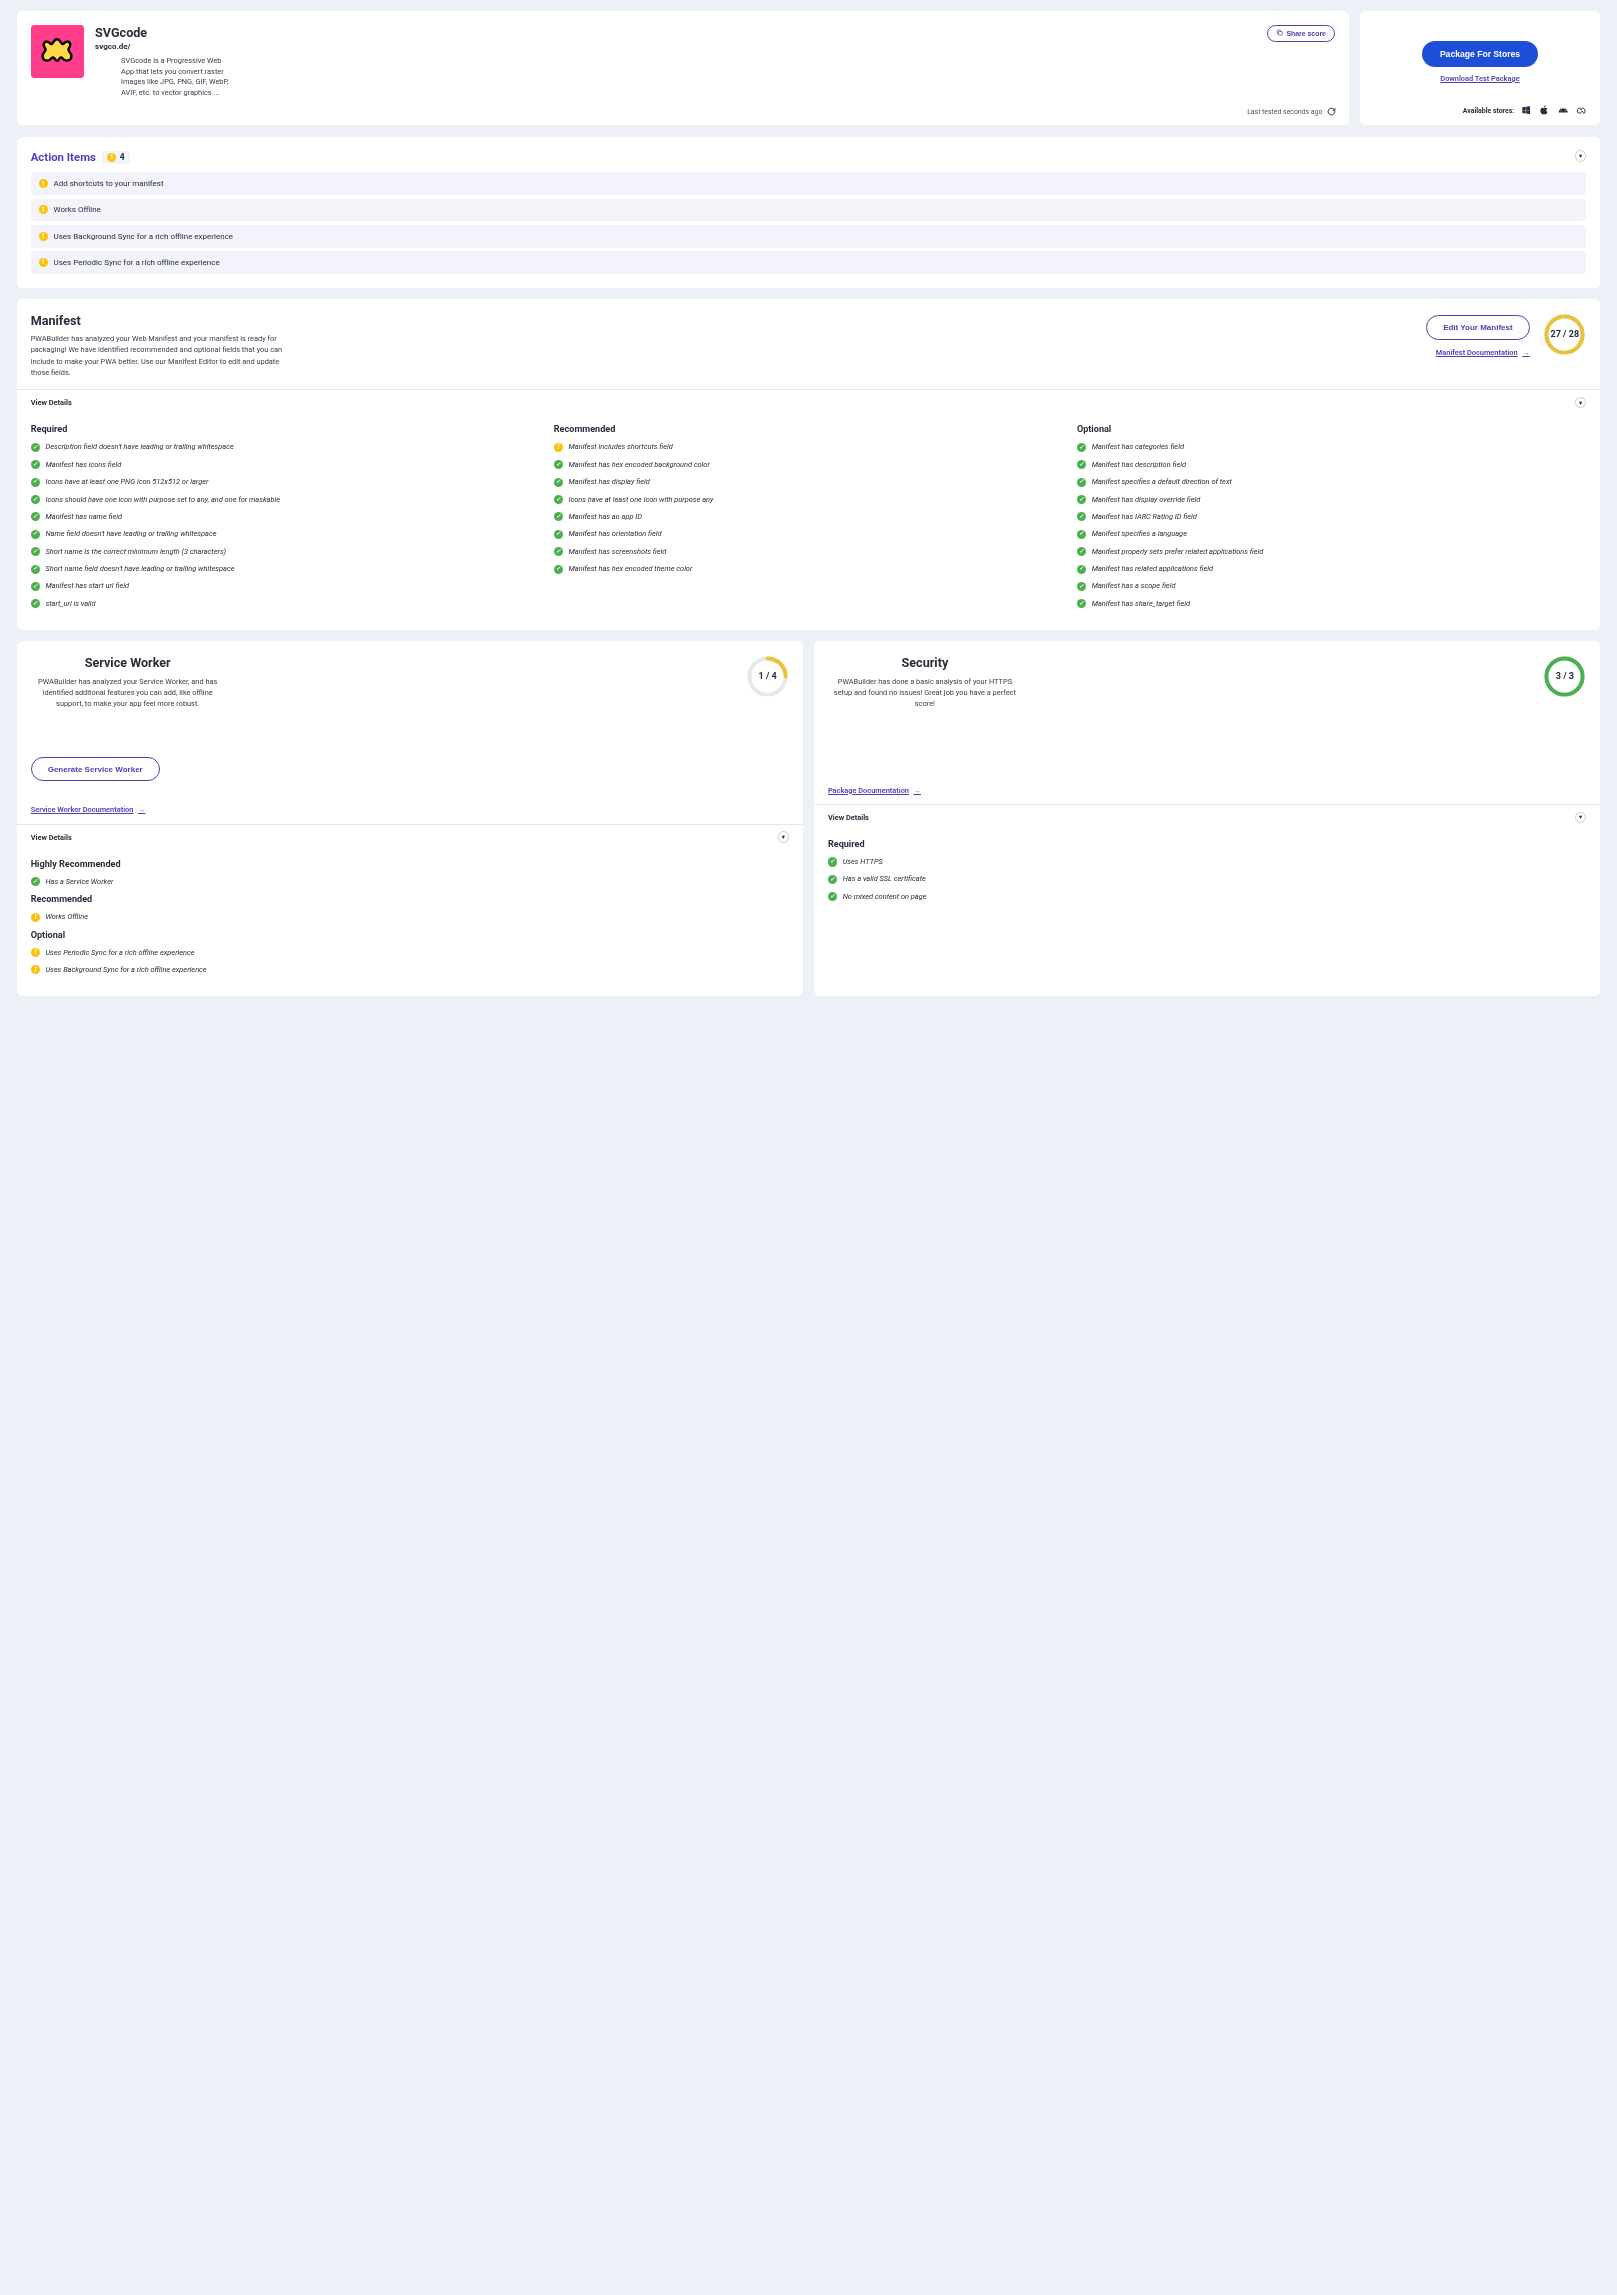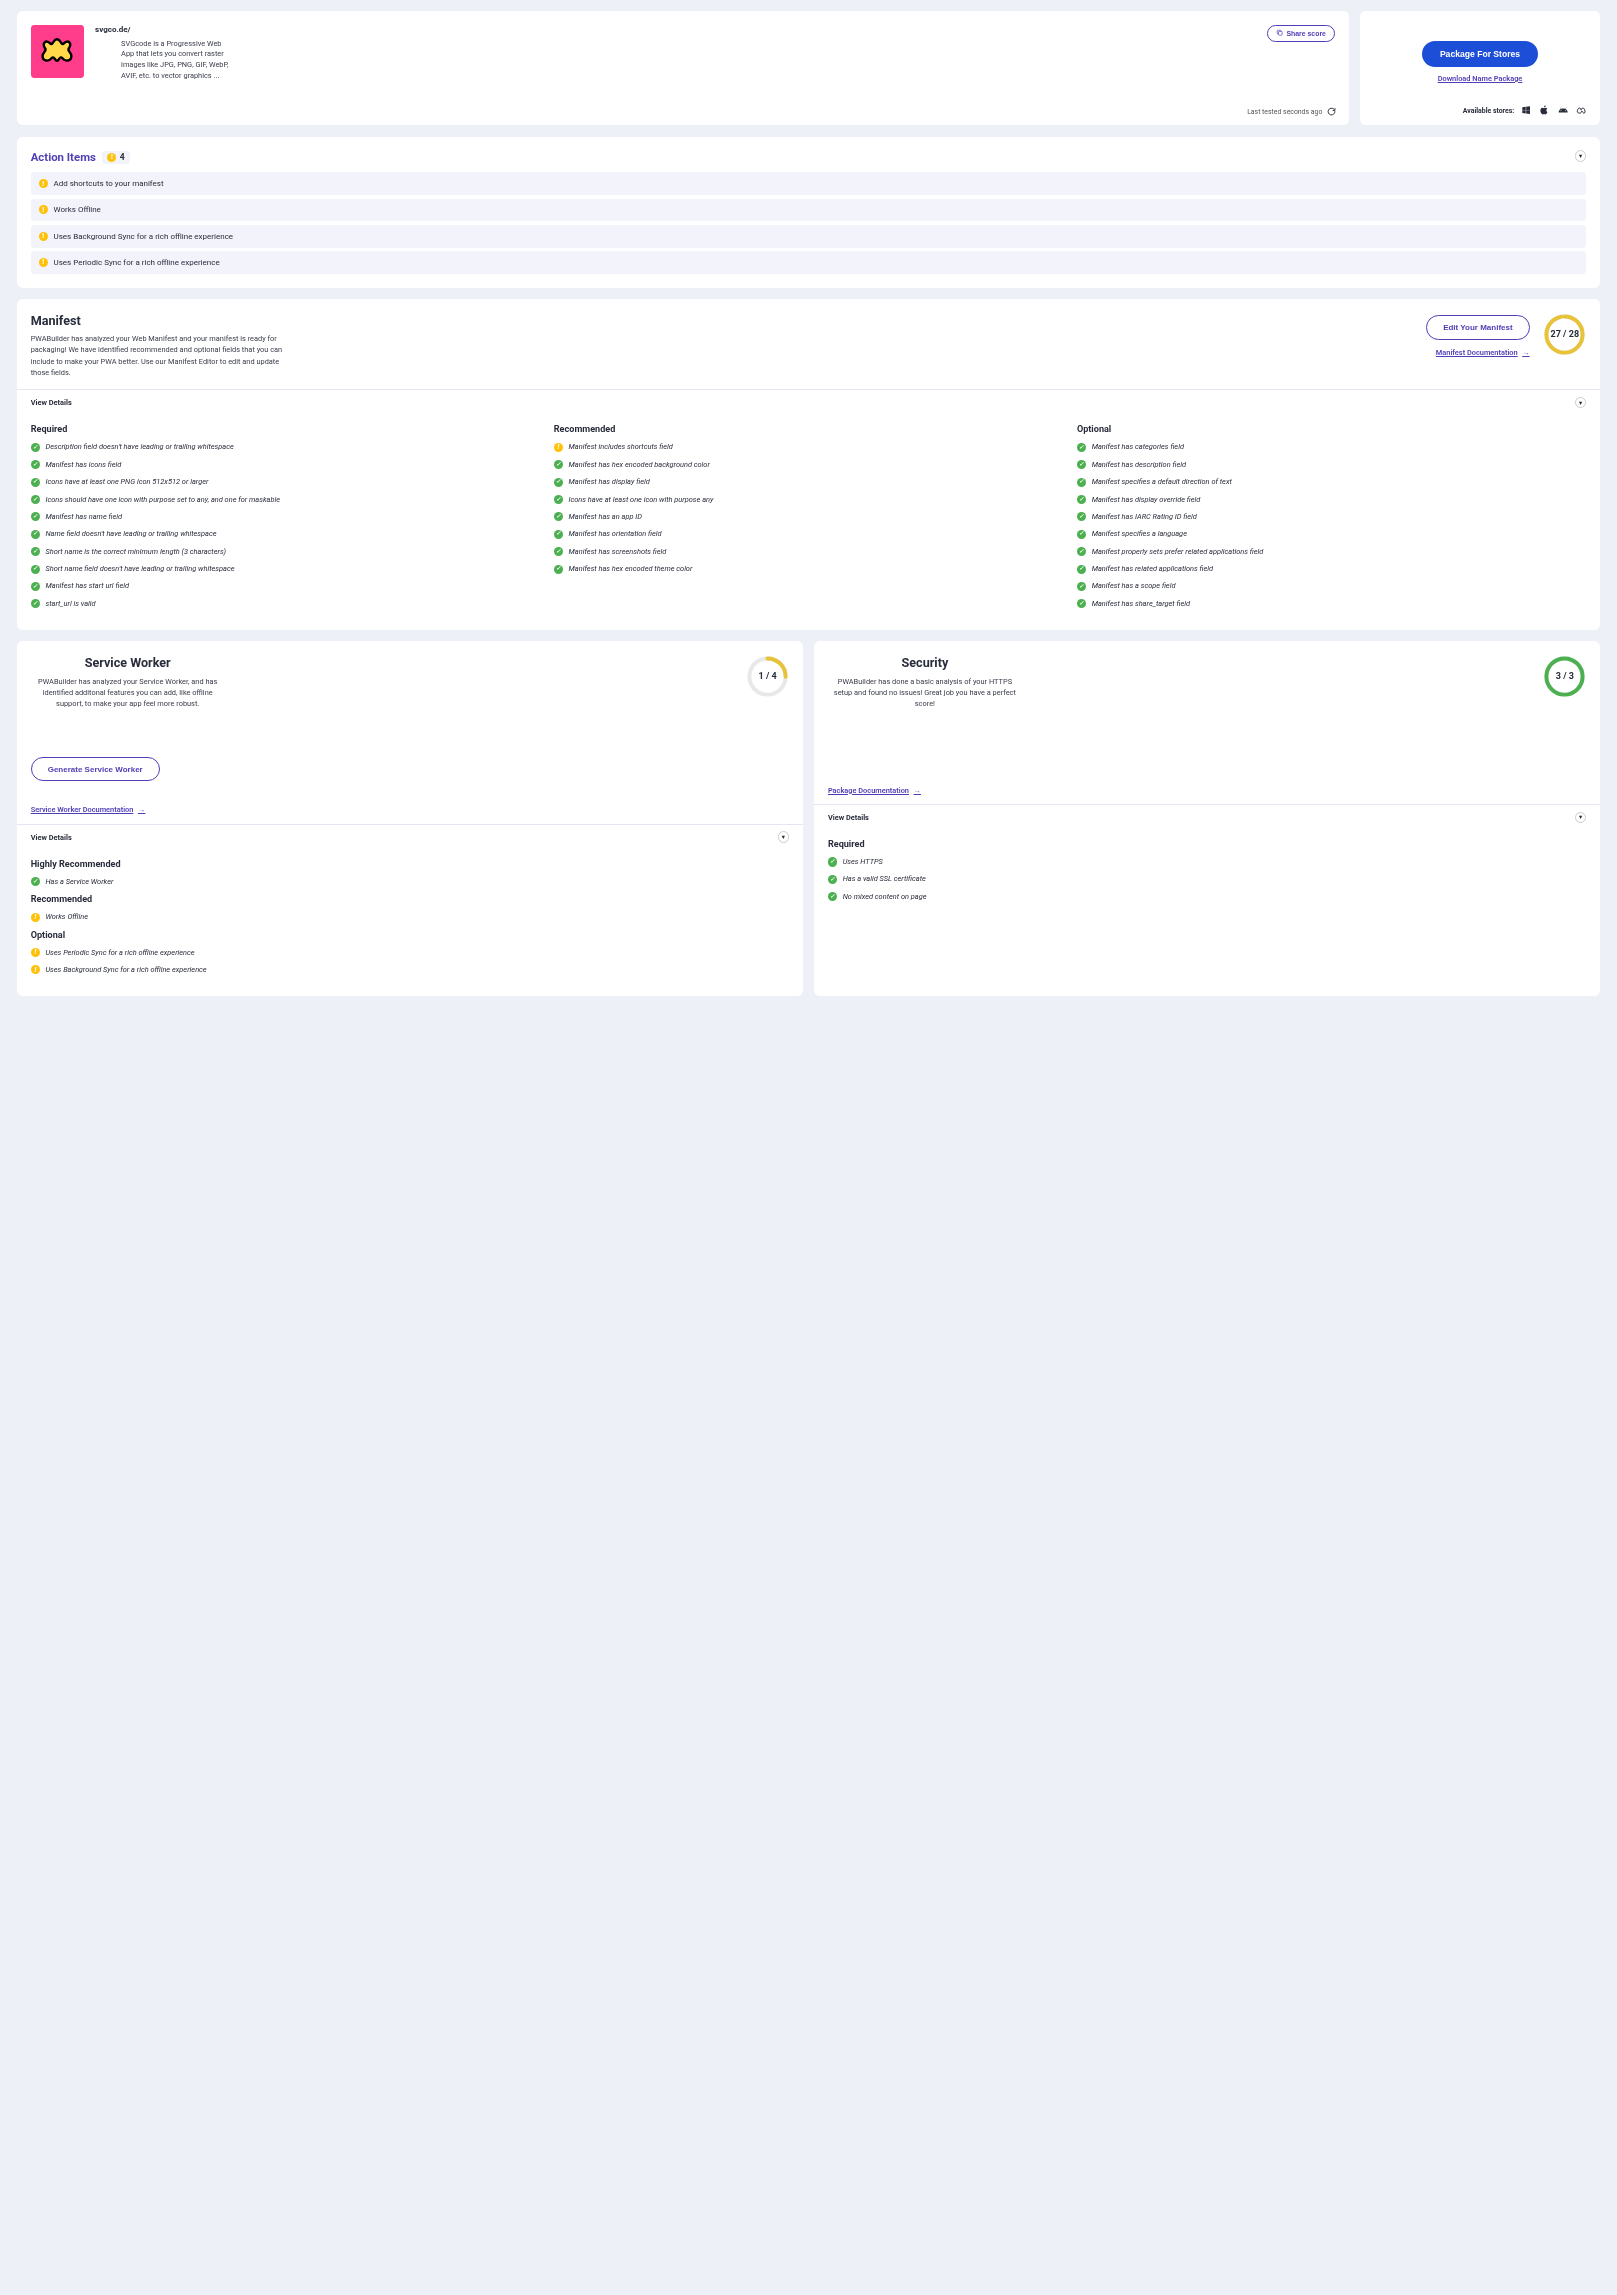--- a/index.html
+++ b/index.html
@@ -99,20 +99,21 @@
 <div class="top-row">
   <div class="card app-card">
     <div class="app-icon">
       <svg viewBox="0 0 100 100">
         <g transform="translate(50 50)">
           <path d="M0,-32 C10,-32 10,-14 18,-22 C28,-32 38,-22 30,-10 C24,-2 36,0 36,10 C36,24 20,24 14,16 C6,8 6,22 0,22 C-6,22 -6,8 -14,16 C-20,24 -36,24 -36,10 C-36,0 -24,-2 -30,-10 C-38,-22 -28,-32 -18,-22 C-10,-14 -10,-32 0,-32 Z" fill="#ffd94a" stroke="#000" stroke-width="6" stroke-linejoin="round"></path>
         </g>
       </svg>
     </div>
     <div class="app-info">
+      <div class="app-title">SVGcode</div>
       <div class="app-url">svgco.de/</div>
       <div class="app-desc">SVGcode is a Progressive Web App that lets you convert raster images like JPG, PNG, GIF, WebP, AVIF, etc. to vector graphics ...</div>
     </div>
     <button class="share-btn">
       <span>
         <svg width="7.4" height="7.4" viewBox="0 0 24 24" fill="none" stroke="#4f3fb6" stroke-width="2.2">
             <rect x="4" y="4" width="12" height="12" rx="2"></rect>
             <rect x="8" y="8" width="12" height="12" rx="2" fill="#fff"></rect>
           </svg>
       </span>
@@ -124,21 +125,21 @@
         <svg viewBox="0 0 24 24" width="9.1" height="9.1" fill="none" stroke="#292c3a" stroke-width="2.5" stroke-linecap="round">
             <path d="M21 12a9 9 0 1 1-3-6.7"></path>
             <path d="M21 4v5h-5"></path>
           </svg>
       </span>
     </div>
   </div>
 
   <div class="card package-card">
     <button class="primary-btn">Package For Stores</button>
-    <a class="dl-test">Download Name Package</a>
+    <a class="dl-test">Download Test Package</a>
     <div class="stores-row">
       <span>Available stores:</span>
       <span class="icons">
         <span><svg viewBox="0 0 24 24" fill="#292c3a">
               <path d="M3 5.5L11 4.3V11.5H3V5.5M12 4.2L21 3V11.5H12V4.2M3 12.5H11V19.7L3 18.5V12.5M12 12.5H21V21L12 19.8V12.5"></path>
             </svg></span>
         <span><svg viewBox="0 0 24 24" fill="#292c3a">
               <path d="M17.05 12.5c0-2.6 2.1-3.8 2.2-3.9-1.2-1.7-3-2-3.7-2-1.6-.2-3.1.9-3.9.9s-2-.9-3.4-.9c-1.7 0-3.3 1-4.2 2.6-1.8 3.1-.5 7.7 1.3 10.2.9 1.2 1.9 2.6 3.2 2.5 1.3-.1 1.8-.8 3.3-.8s2 .8 3.3.8 2.2-1.2 3.1-2.5c1-1.4 1.4-2.8 1.4-2.9-.1 0-2.6-1-2.6-4zm-2.5-8.6c.7-.8 1.1-2 1-3.1-1 0-2.2.7-2.9 1.5-.6.7-1.2 1.9-1 3 1.1.1 2.2-.6 2.9-1.4z"></path>
             </svg></span>
         <span><svg viewBox="0 0 24 24" fill="#292c3a">

